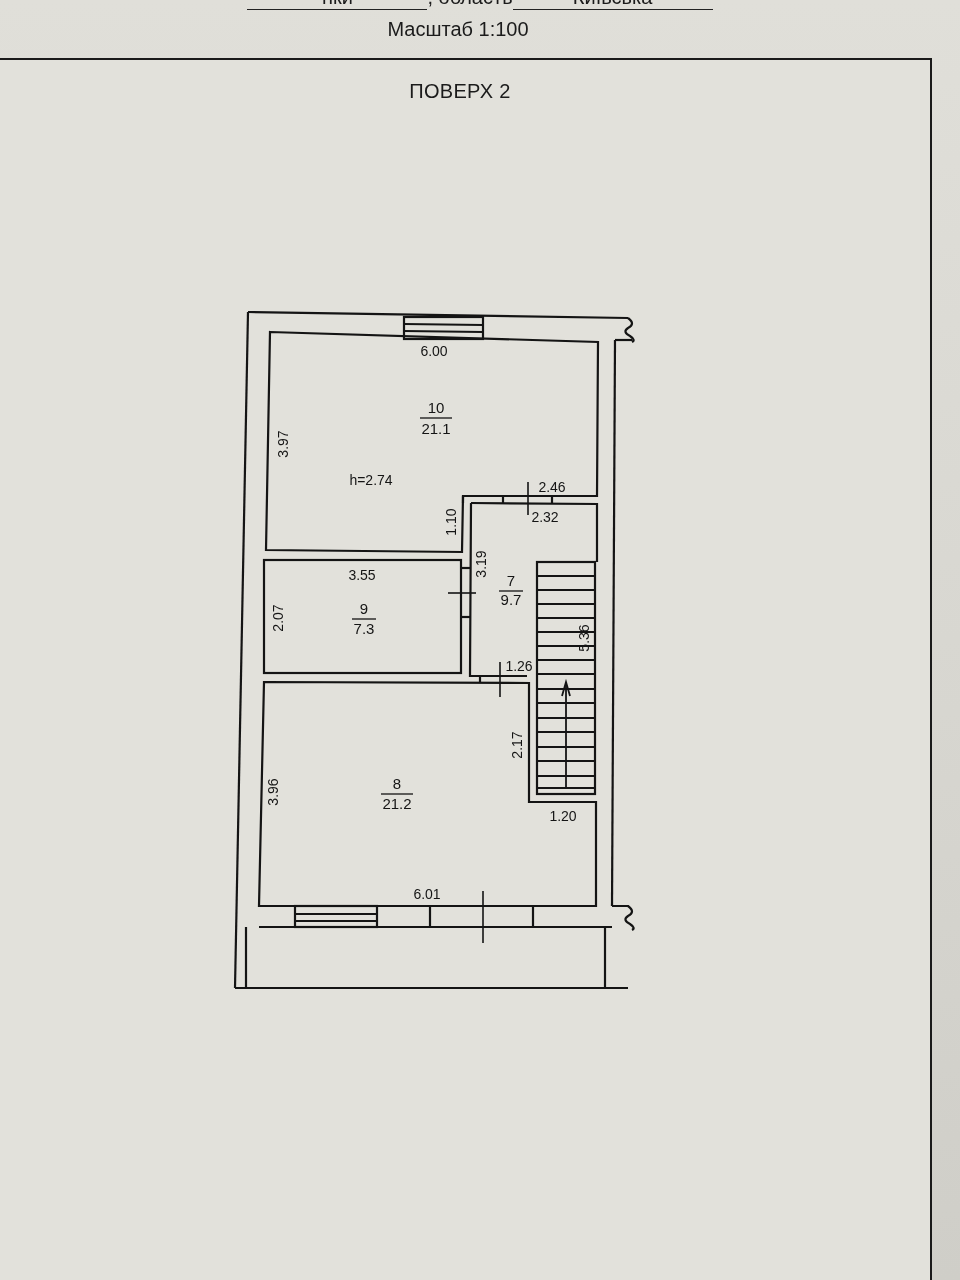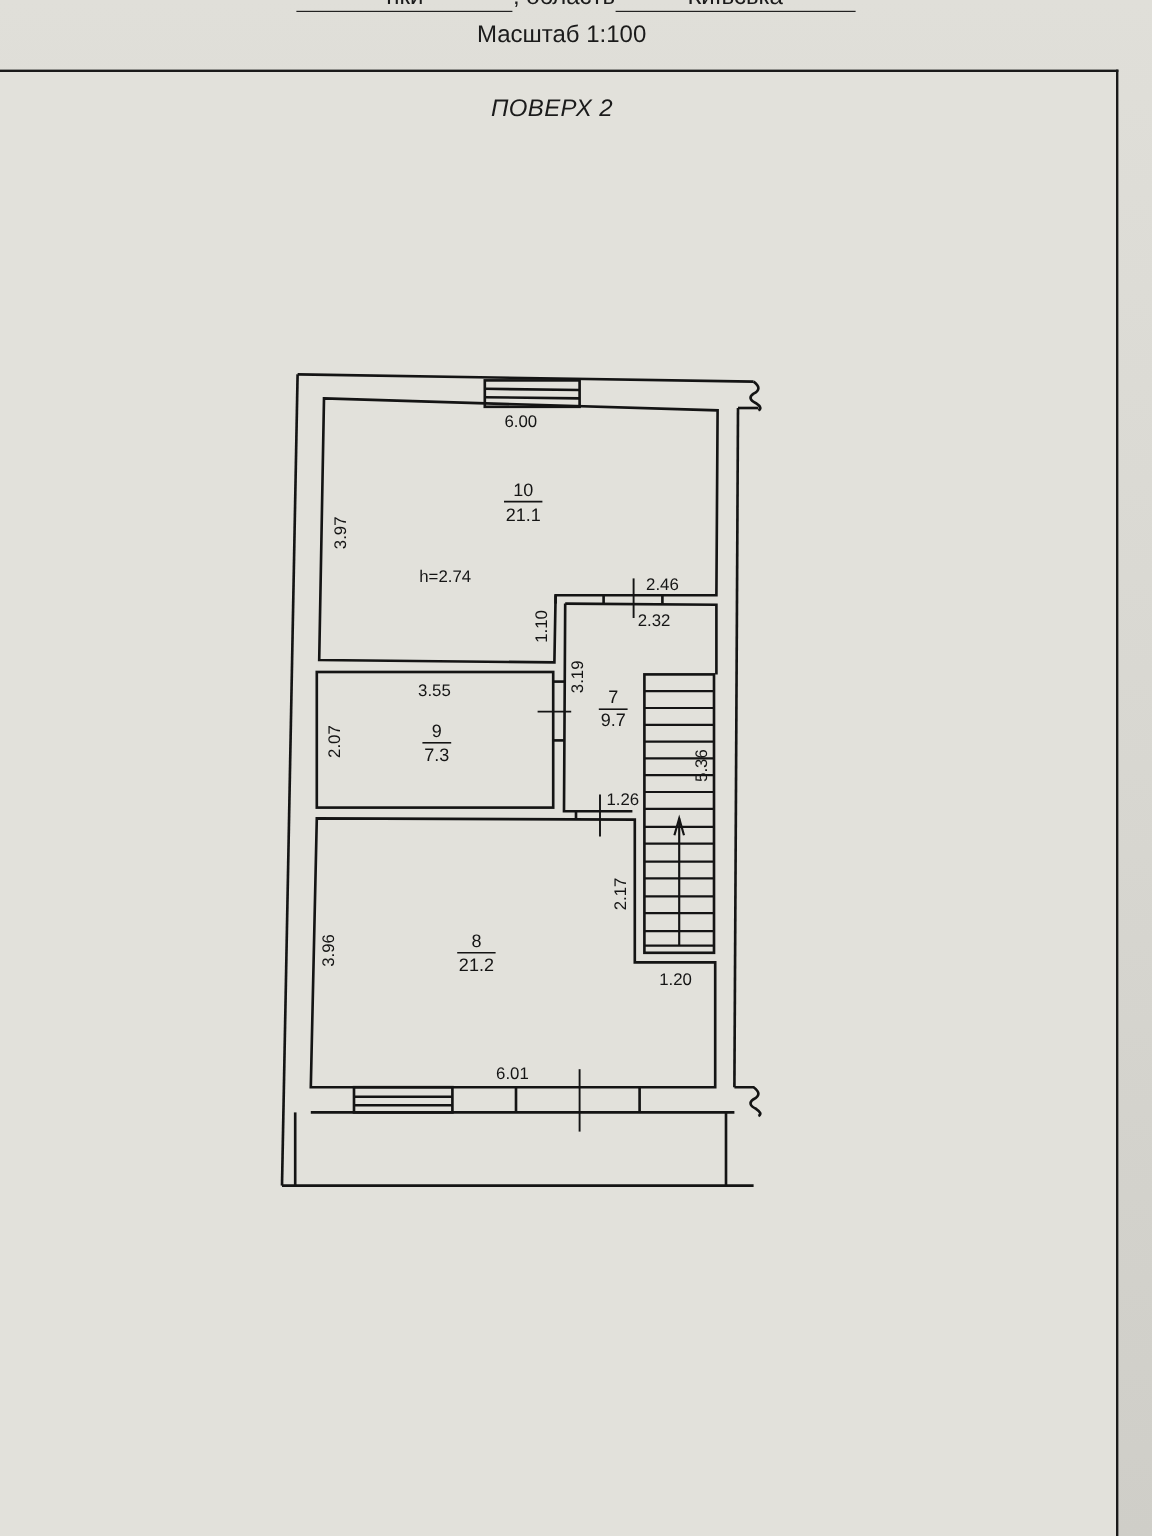--- a/index.html
+++ b/index.html
@@ -15,30 +15,30 @@
     }
     .header-line-1 {
       position: absolute; left: 0; top: -14px; width: 960px; height: 24px;
       text-align: center; font-size: 20px; color: #1b1b1b;
     }
     .header-line-1 .under {
       display: inline-block; border-bottom: 1.5px solid #222; min-width: 180px; text-align: center;
     }
     .scale-label {
       position: absolute; left: 0; top: 18px; width: 916px;
-      text-align: center; font-size: 20px; color: #1b1b1b; margin-left: 10px;
+      text-align: center; font-size: 20px; color: #1b1b1b;
     }
     .sheet {
       position: absolute; left: 0; top: 58px; width: 930px; height: 1230px;
       border-top: 2px solid #1a1a1a; border-right: 2px solid #1a1a1a;
       background: #e2e1db;
     }
     .floor-title {
       position: absolute; left: 0; top: 80px; width: 920px;
-      text-align: center; font-size: 20px; color: #1b1b1b; letter-spacing: 0.3px; font-style: italic;
+      text-align: center; font-size: 20px; color: #1b1b1b; letter-spacing: 0.3px;
     }
     svg.plan { position: absolute; left: 0; top: 0; }
     .dim { font-family: "Liberation Sans", sans-serif; font-size: 14px; fill: #151515; }
     .room-num { font-family: "Liberation Sans", sans-serif; font-size: 15px; fill: #151515; }
   </style>
 </head>
 <body>
 
 <div class="paper-bg"></div>
 

